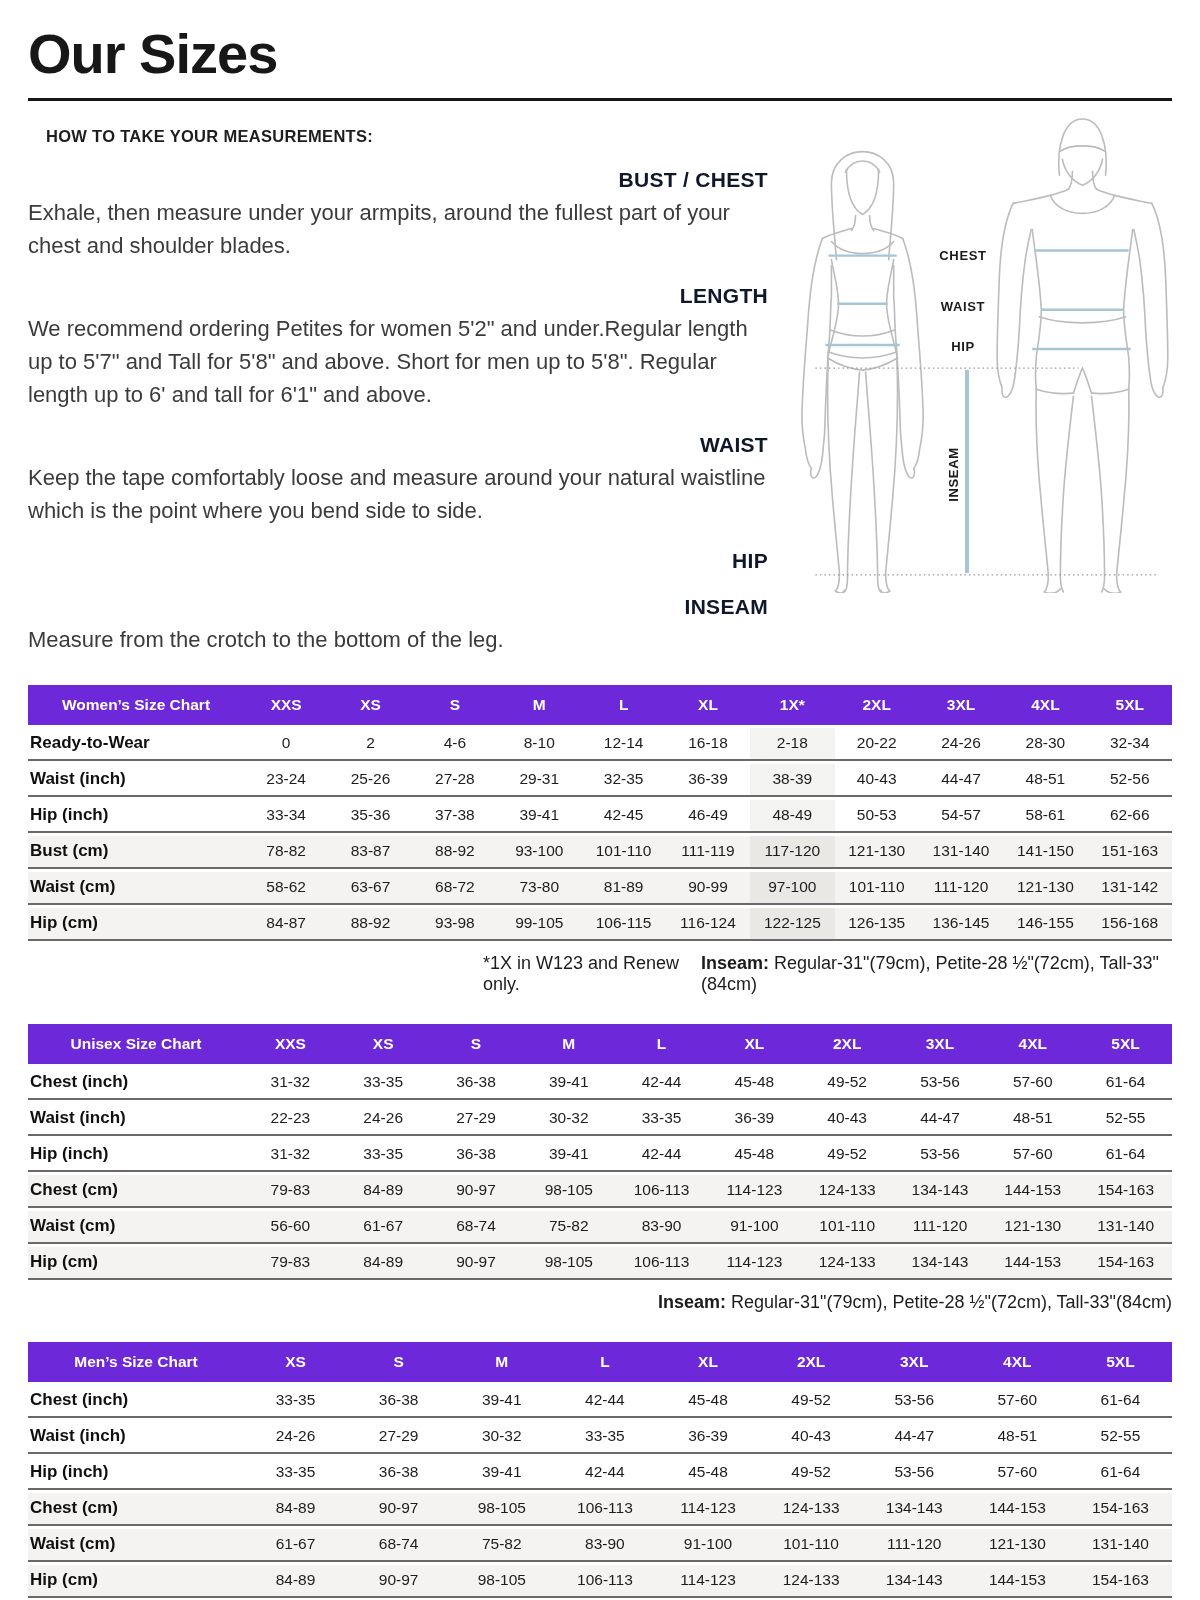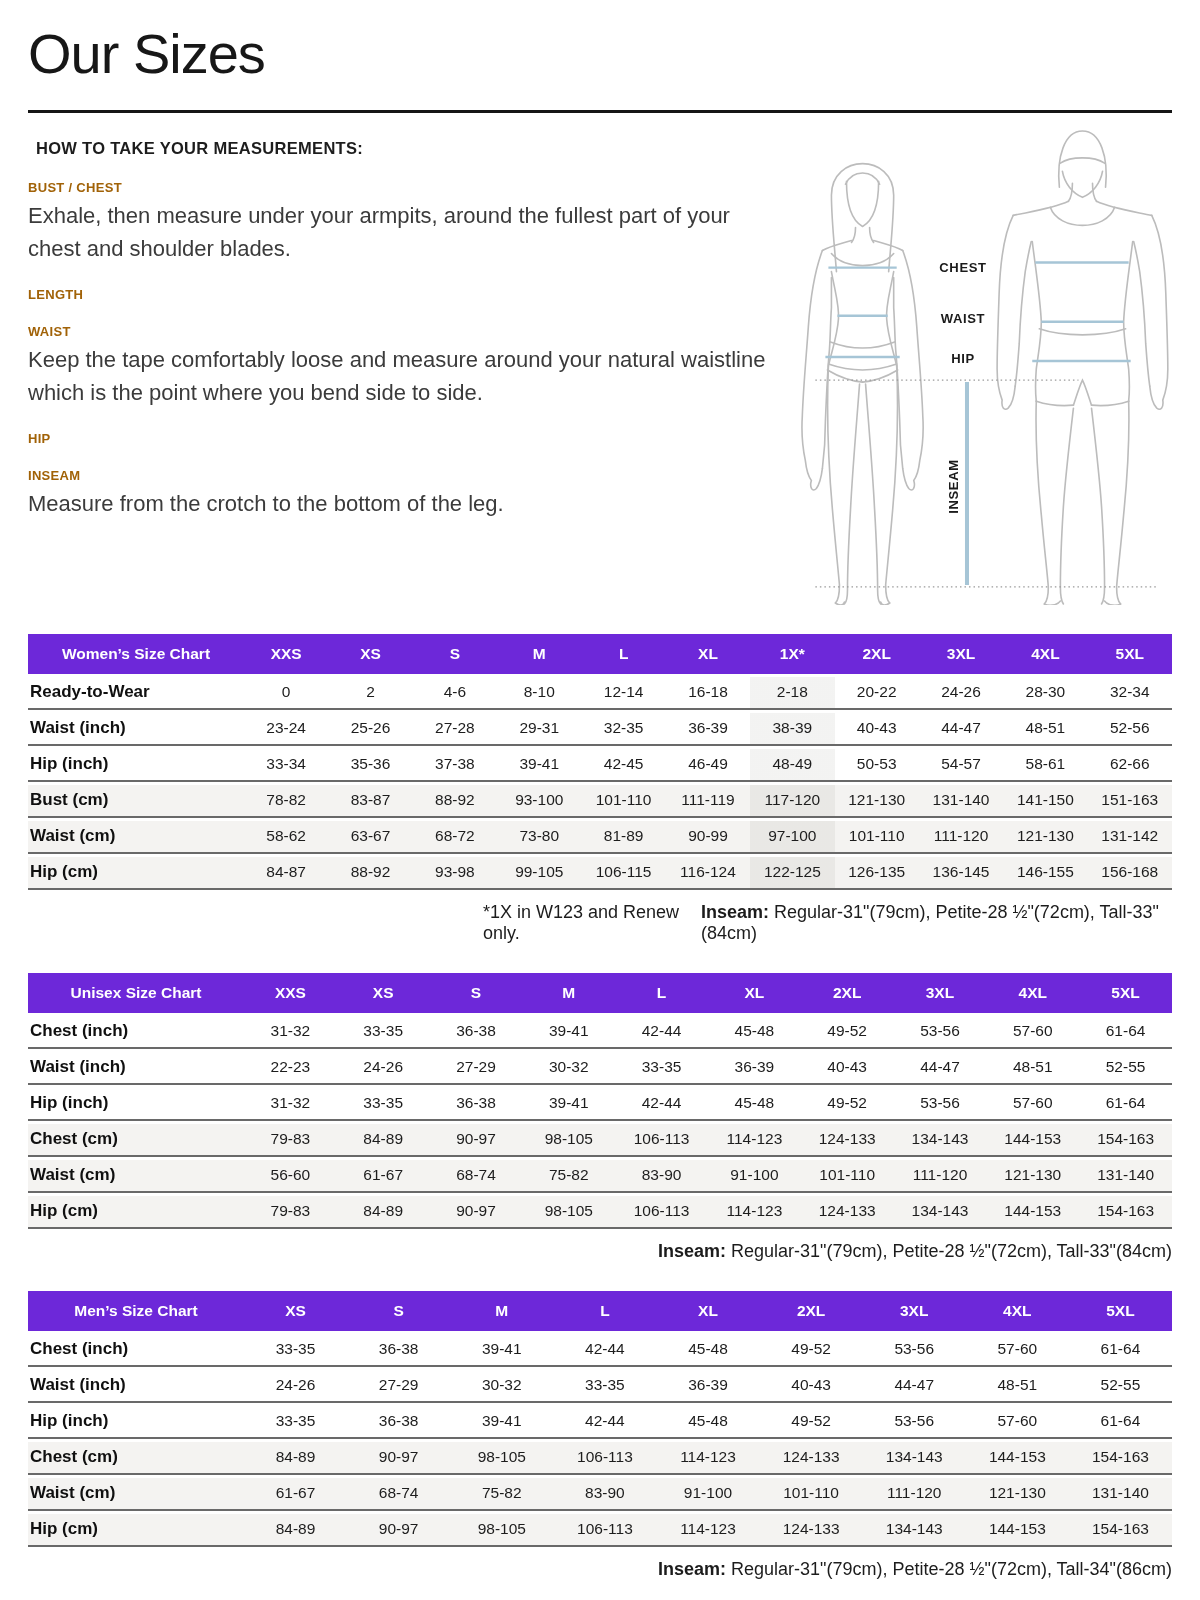--- a/index.html
+++ b/index.html
@@ -5,40 +5,40 @@
   html, body { margin: 0; padding: 0; background: #ffffff; }
   body {
     width: 1200px; min-height: 1600px;
     font-family: "Liberation Sans", sans-serif;
     color: #222;
   }
   .page { padding: 22px 28px 18px; }
 
   
   h1.page-title {
-    margin: 4px 0 28px;
+    margin: 4px 0 16px;
     font-size: 56px; line-height: 1.0;
-    font-weight: 400; letter-spacing: -1px;
+    font-weight: 700; letter-spacing: -1px;
     color: #171717;
   }
   hr.title-rule {
     border: none; border-top: 3px solid #161616;
     margin: 0 0 6px;
   }
 
   
   .content-top { display: flex; justify-content: space-between; }
   .instructions { width: 752px; padding-top: 8px; }
   .instructions h2 {
     font-size: 16.5px; font-weight: bold; color: #1d1d1d;
-    letter-spacing: 0.3px; margin: 12px 8px 0;
+    letter-spacing: 0.3px; margin: 12px 18px 0;
   }
   .instructions h3 {
-    font-size: 13px; font-weight: bold; color: #a16207;
-    letter-spacing: 0.3px; margin: 22px 0 4px;
+    font-size: 21px; font-weight: bold; color: #0f172a;
+    letter-spacing: 0.3px; margin: 22px 0 4px; text-align: right;
   }
   .instructions p {
     font-size: 22px; line-height: 1.5; color: #3b3b3b;
     margin: 0; max-width: 745px;
   }
   .diagram { width: 404px; height: 482px; margin-top: 4px; flex: none; }
 
   
   .tbl-wrap { margin-top: 26px; }
   table.size-table {
@@ -95,20 +95,21 @@
   <hr class="title-rule">
 
   <div class="content-top">
     <div class="instructions">
       <h2>HOW TO TAKE YOUR MEASUREMENTS:</h2>
 
       <h3>BUST / CHEST</h3>
       <p>Exhale, then measure under your armpits, around the fullest part of your chest and shoulder blades.</p>
 
       <h3>LENGTH</h3>
+      <p>We recommend ordering Petites for women 5'2" and under.Regular length up to 5'7" and Tall for 5'8" and above. Short for men up to 5'8". Regular length up to 6' and tall for 6'1" and above.</p>
 
       <h3>WAIST</h3>
       <p>Keep the tape comfortably loose and measure around your natural waistline which is the point where you bend side to side.</p>
 
       <h3>HIP</h3>
 
       <h3>INSEAM</h3>
       <p>Measure from the crotch to the bottom of the leg.</p>
     </div>
 

